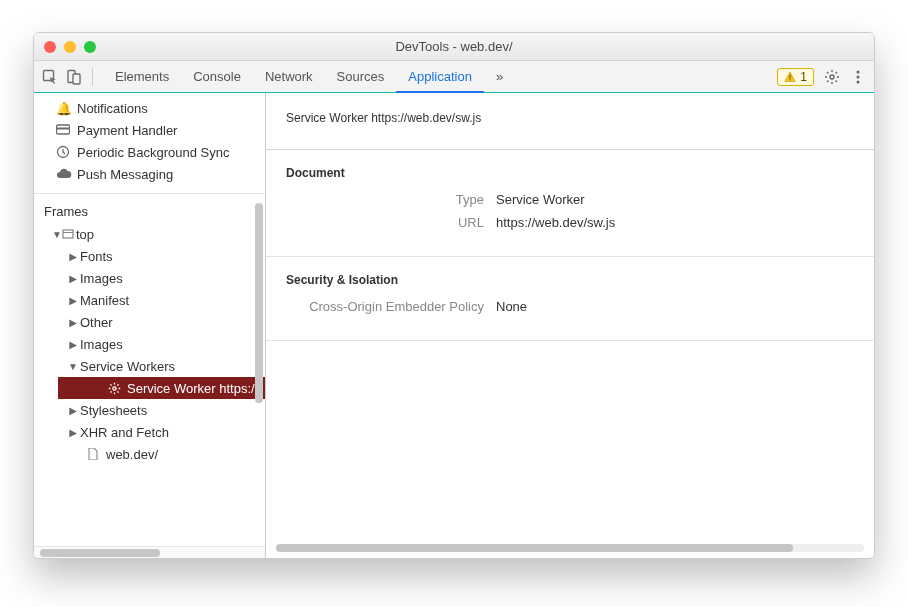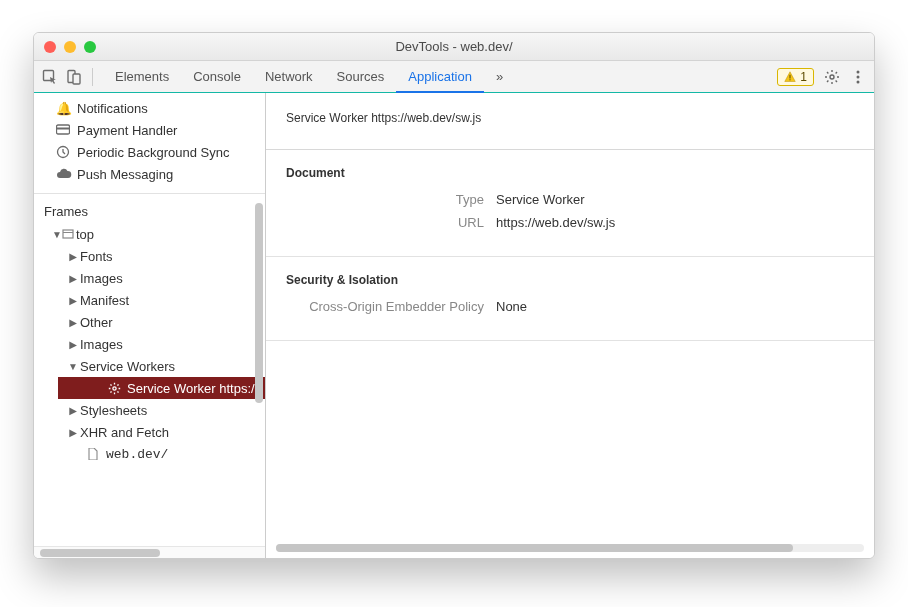--- a/index.html
+++ b/index.html
@@ -81,21 +81,21 @@
   }
   .app-item .ico { width:14px; text-align:center; color:#6b6b6b; }
   .section-title { padding:10px 10px 4px 10px; color:#333; }
   .tree { }
   .tree-row { display:flex; align-items:center; height:22px; padding-left:6px; cursor:pointer; }
   .disclosure { width:10px; display:inline-block; color:#666; font-size:10px; text-align:center; }
   .tree-row .label { margin-left:2px; }
   .indent-1 { padding-left:18px; }
   .indent-2 { padding-left:34px; }
   .indent-3 { padding-left:50px; }
-  .indent-3b { padding-left:54px;font-family:Liberation Mono, monospace; }
+  .indent-3b { padding-left:54px; }
   .selected { background:#7f1d1d; color:#fff;margin-left:24px; }
   .selected .disclosure, .selected .ico { color:#fff; }
   .file-icon { width:12px; display:inline-block; color:#888; }
   .hscroll {
     height:12px; background:#fafafa;
     border-top:1px solid #e6e6e6;
     display:flex; align-items:center;
   }
   .hscroll .thumb { height:8px; background:#c7c7c7; border-radius:4px; margin-left:6px; width:120px; }
   .vscroll {

